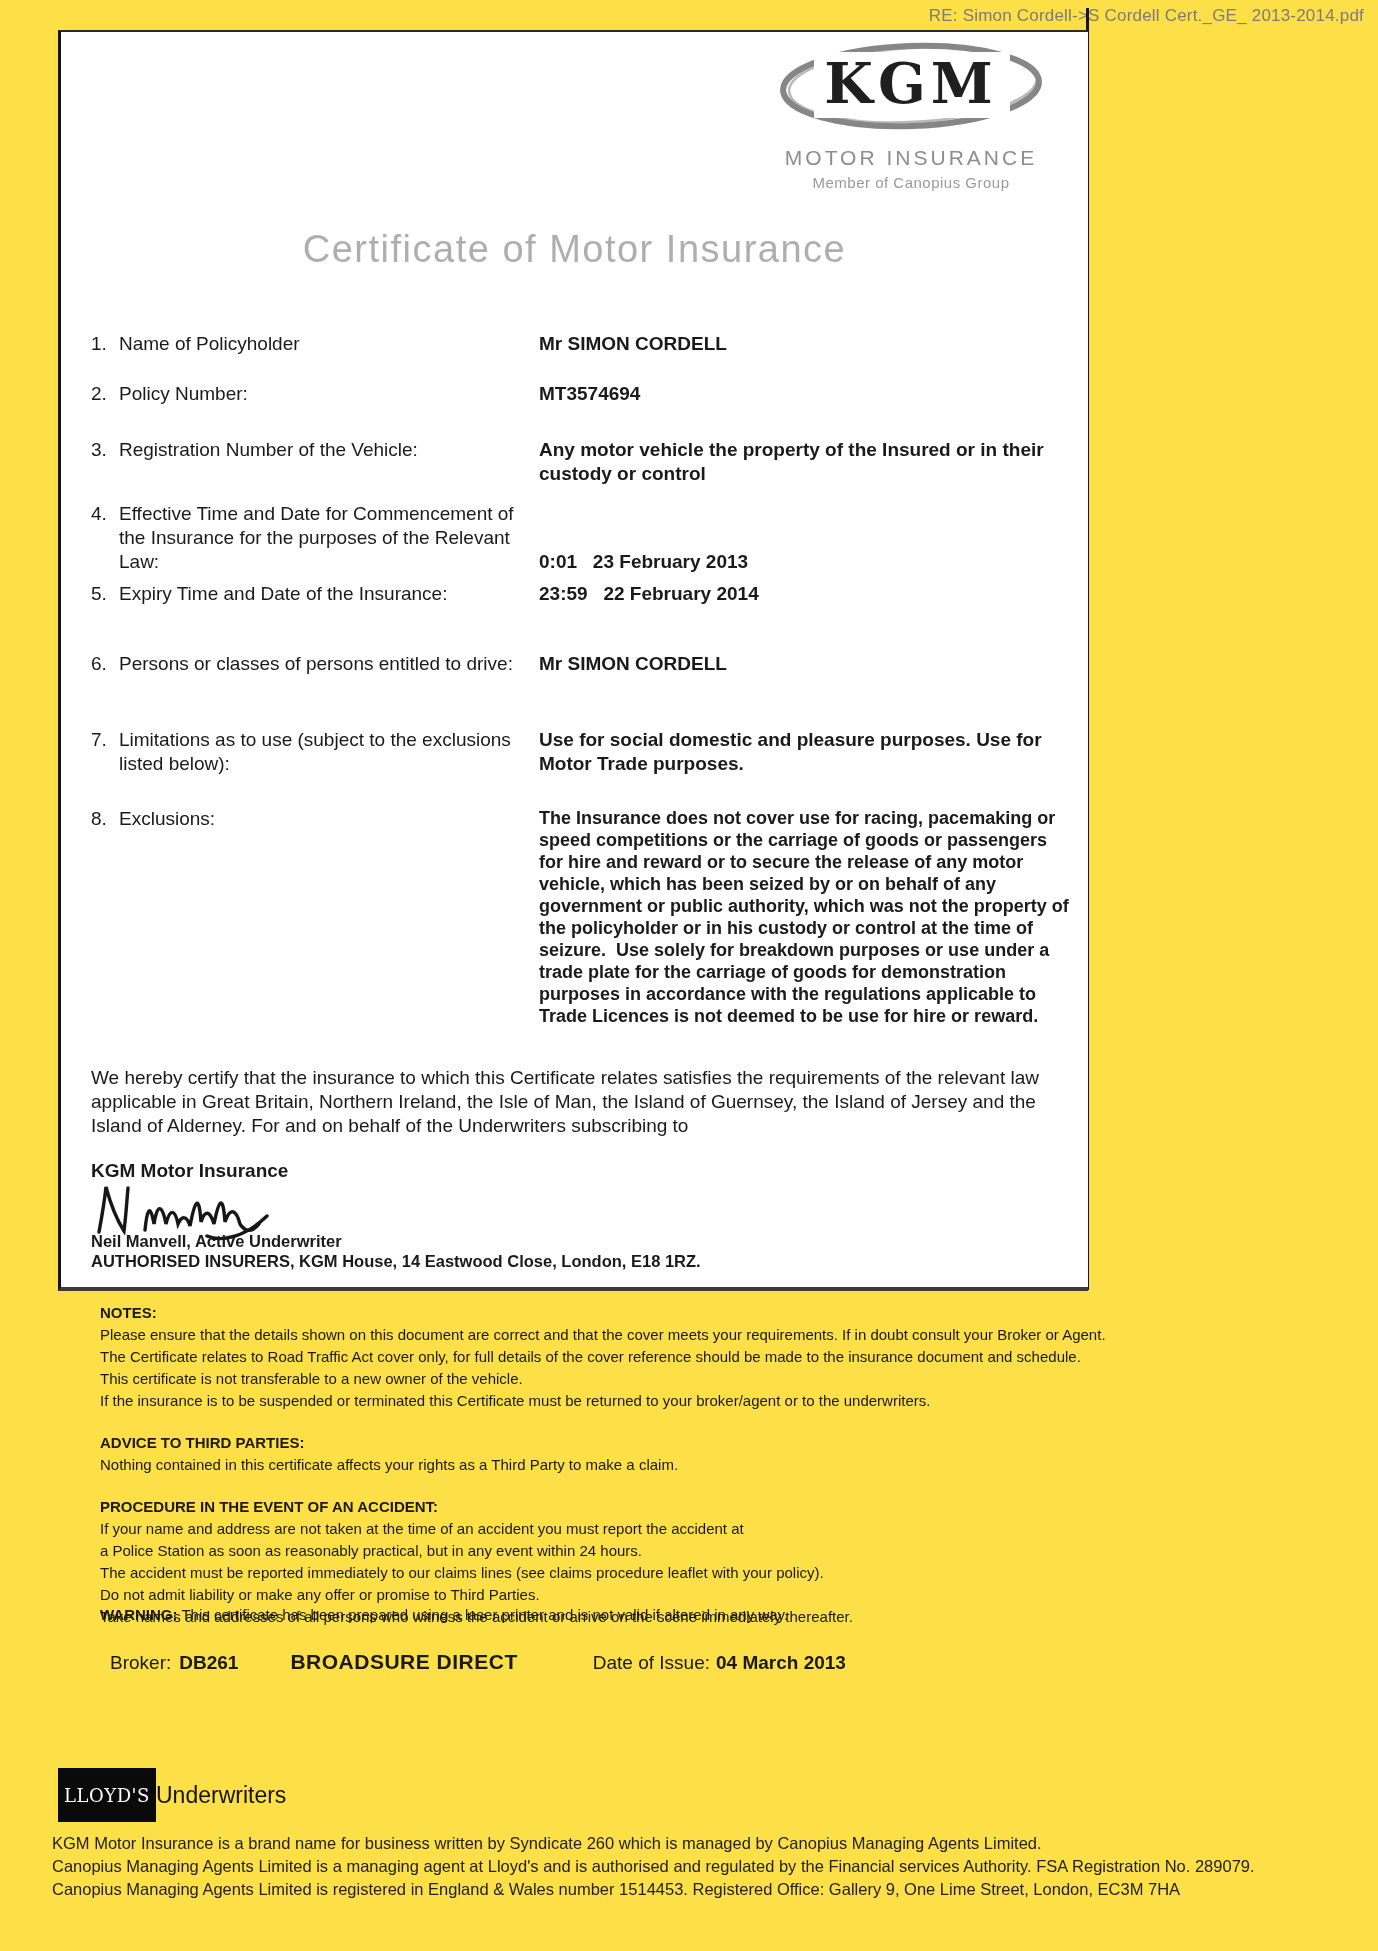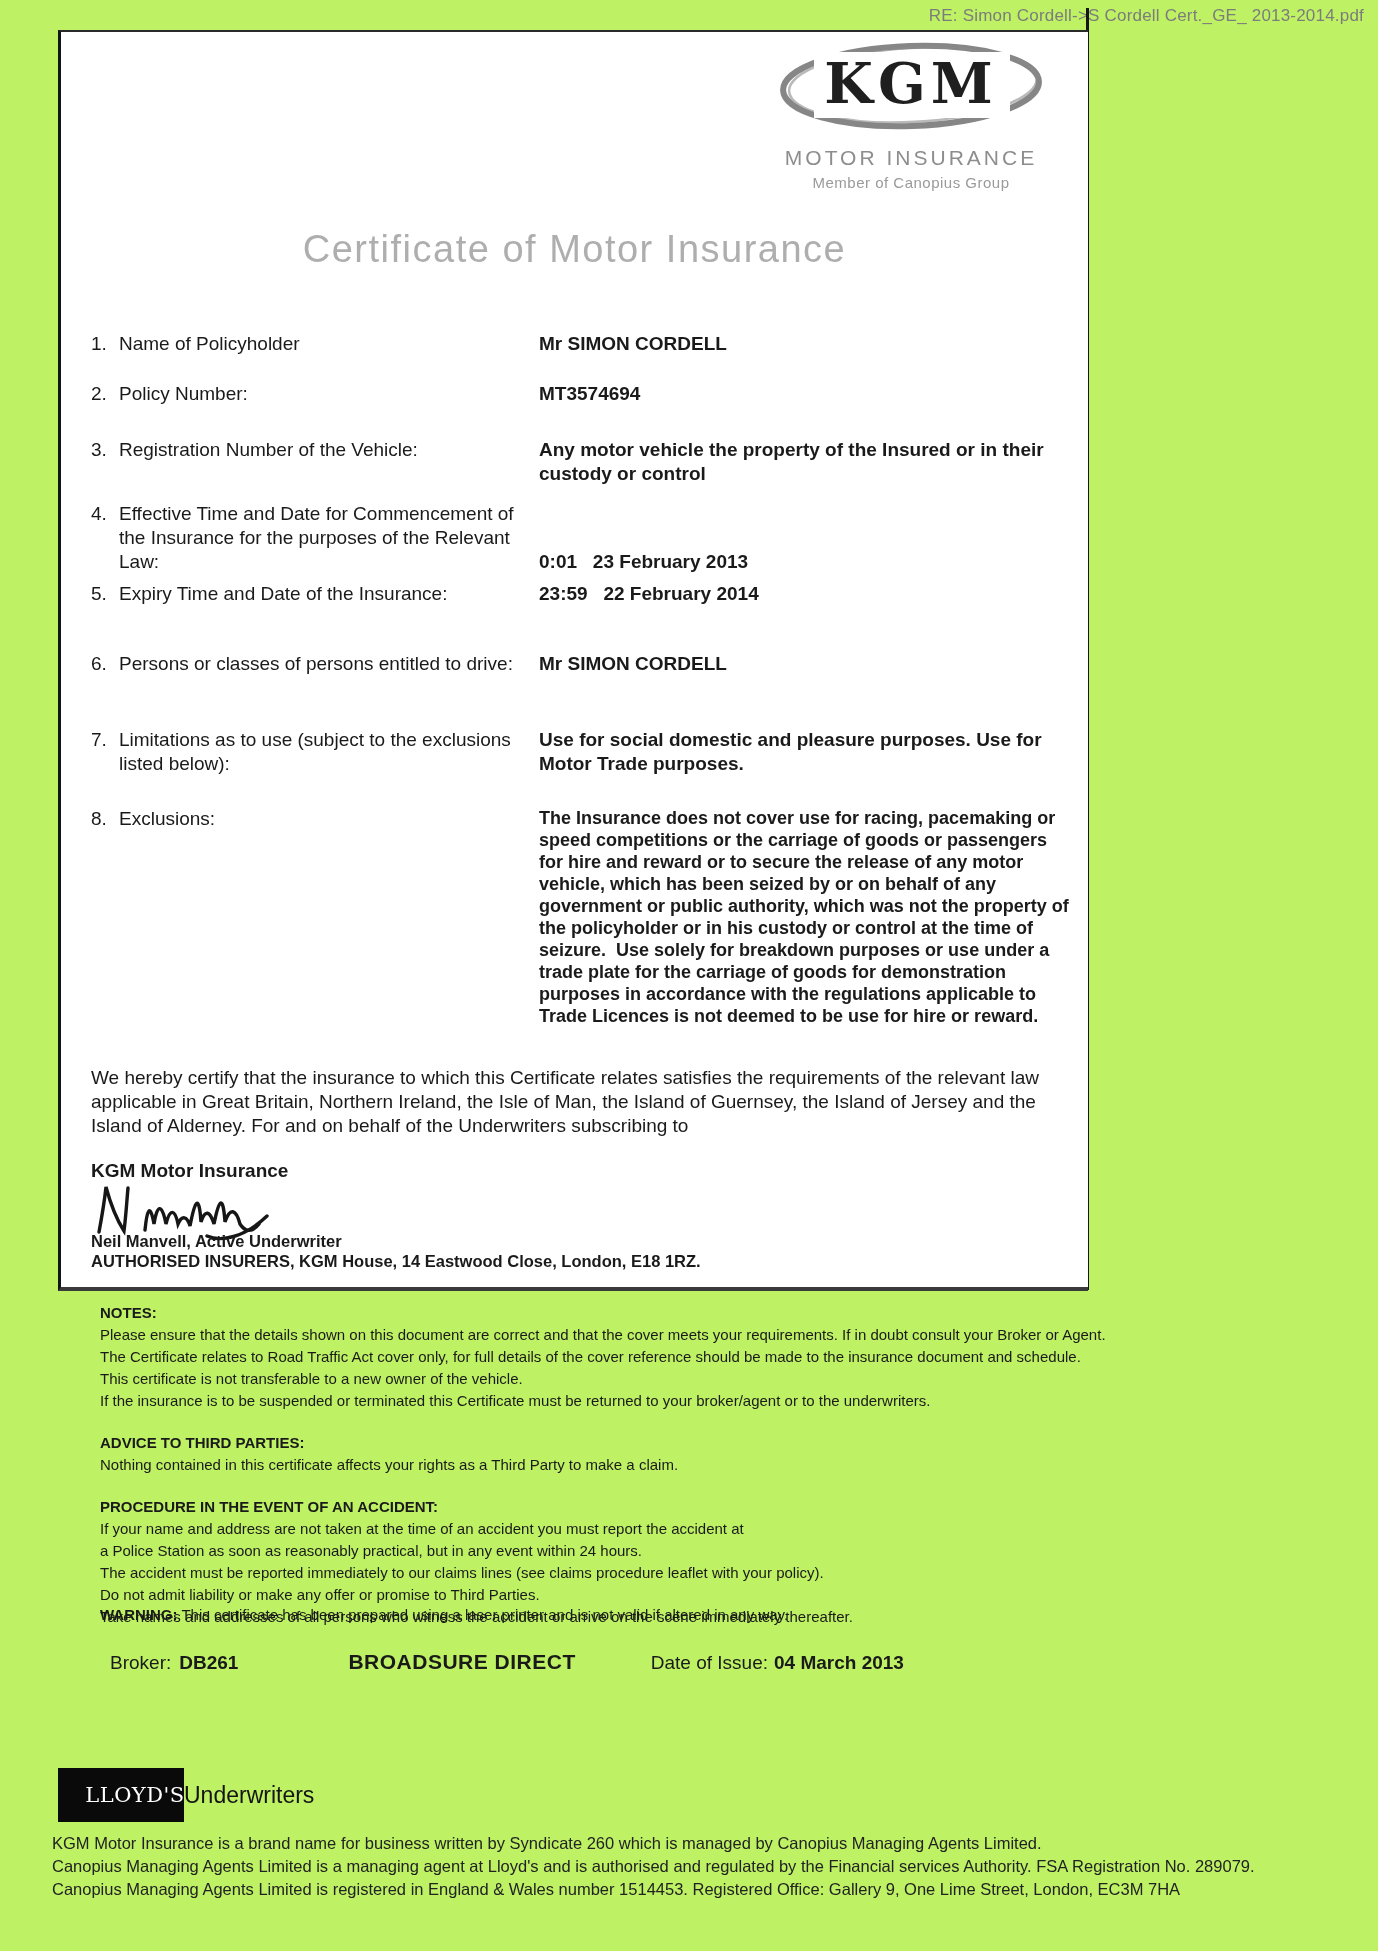--- a/index.html
+++ b/index.html
@@ -1,17 +1,17 @@
 <!DOCTYPE html>
 <html><head>
 <meta charset="utf-8">
 <style>
   html,body { margin:0; padding:0; background:#fff; }
   .page {
-    position:relative; width:1378px; height:1951px; background:#bef264;
+    position:relative; width:1378px; height:1951px; background:#fde047;
     font-family:"Liberation Sans", sans-serif; color:#1a1a1a; overflow:hidden;
   }
   
   .file-header {
     position:absolute; top:6px; right:14px; font-size:17px; color:#7c7c7c;
     letter-spacing:.2px;
   }
   .right-rule {
     position:absolute; left:1086px; top:8px; width:3px; height:1282px; background:#161616;
   }
@@ -60,29 +60,29 @@
   
   .small-section { position:absolute; left:100px; right:60px; font-size:15px; line-height:22px; }
   .small-section .sec-heading { font-weight:bold; }
   .sec-notes { top:1302px; }
   .sec-advice { top:1432px; }
   .sec-procedure { top:1496px; }
   .warning-line { position:absolute; left:100px; top:1606px; font-size:15px; }
   .warning-line .w-label { font-weight:bold; }
   .broker-line { position:absolute; left:110px; top:1650px; font-size:19px; }
   .broker-line .b-code { font-weight:bold; margin-left:8px; }
-  .broker-line .b-name { font-weight:bold; font-size:21px; margin-left:110px; letter-spacing:.5px; }
+  .broker-line .b-name { font-weight:bold; font-size:21px; margin-left:52px; letter-spacing:.5px; }
   .broker-line .b-datelabel { margin-left:75px; }
   .broker-line .b-date { font-weight:bold; margin-left:6px; }
   
   .lloyds { position:absolute; left:58px; top:1768px; display:flex; align-items:center; }
   .lloyds-box {
     width:98px; height:54px; background:#0a0a0a; color:#fff; display:flex;
     align-items:center; justify-content:center; font-family:"DejaVu Serif", serif;
-    font-size:21px; letter-spacing:.5px;padding-left:28px;
+    font-size:18px; letter-spacing:.5px;
   }
   .lloyds-text { font-size:23px; color:#141414; }
   .footer { position:absolute; left:52px; top:1832px; right:20px; font-size:16.5px; line-height:23px; color:#222; }
 </style>
 </head>
 <body>
 
 <div class="page">
 
   <div class="file-header">RE: Simon Cordell-&gt;S Cordell Cert._GE_ 2013-2014.pdf</div>

